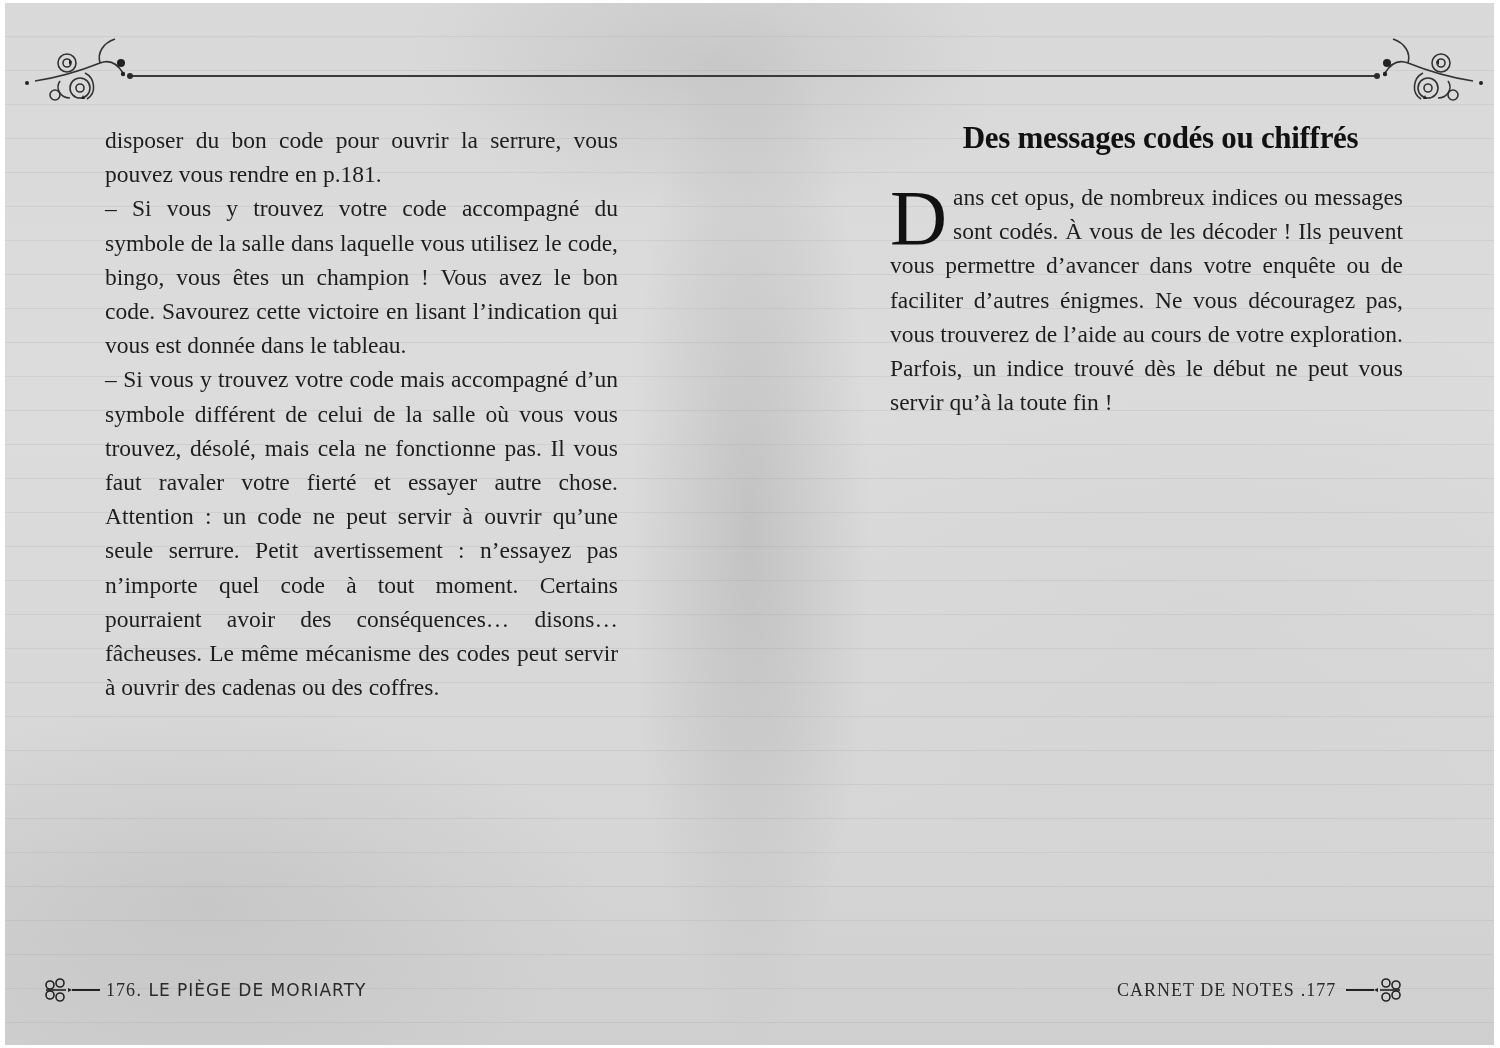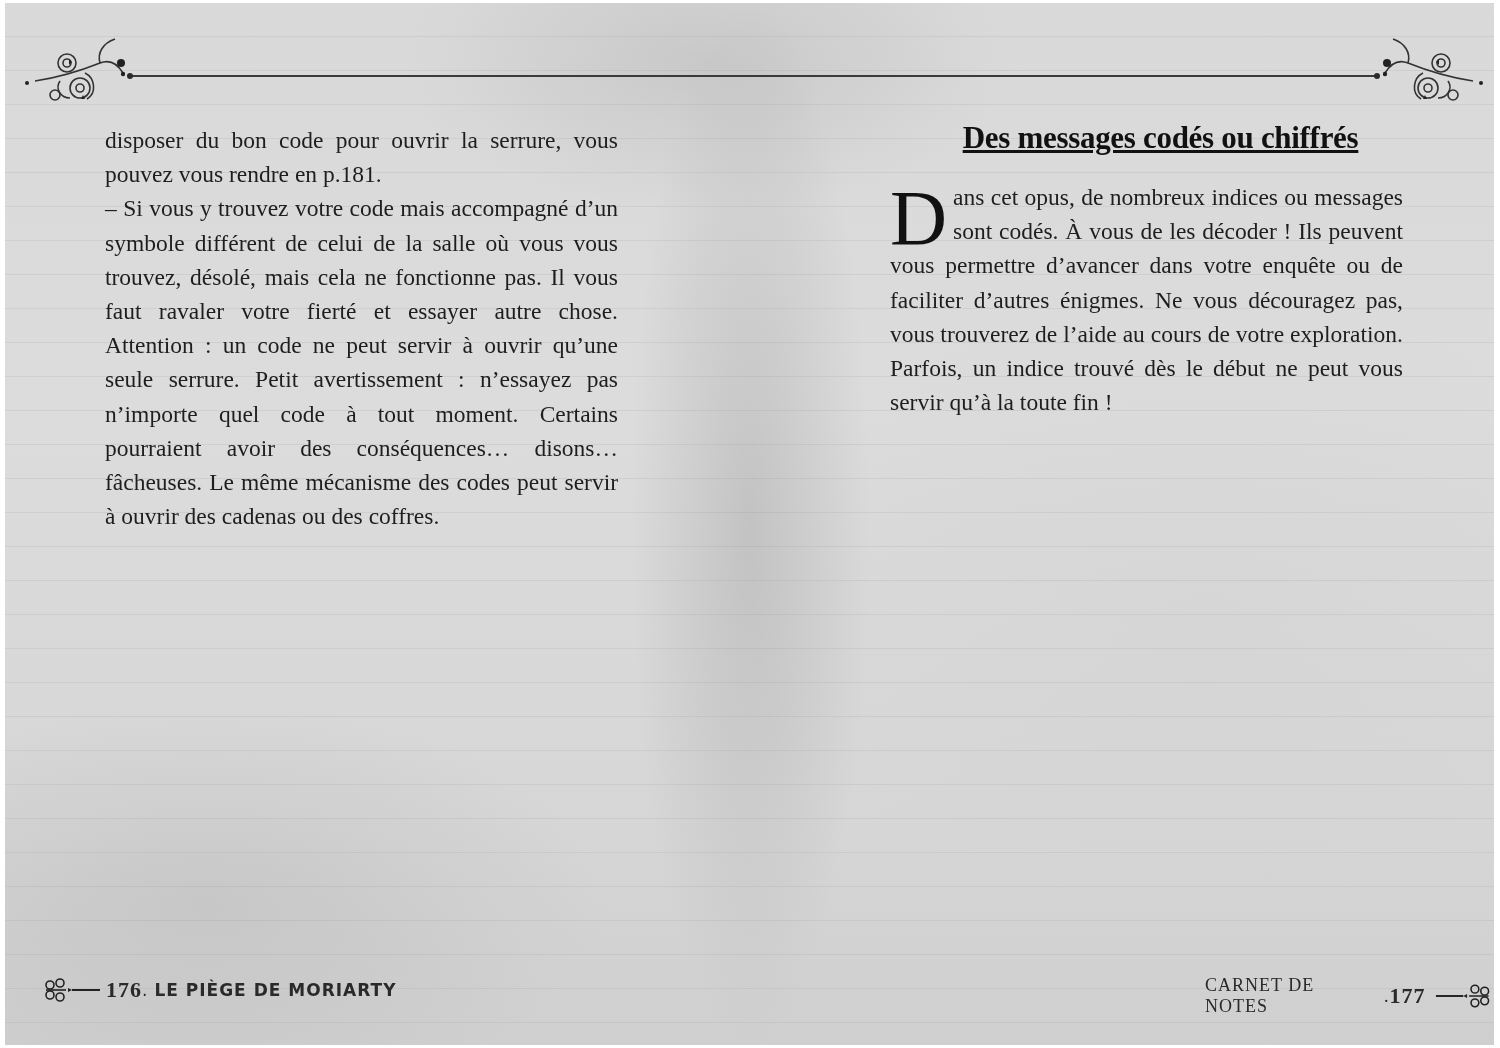--- a/index.html
+++ b/index.html
@@ -44,36 +44,35 @@
   }
   .left-page p { margin: 0; }
   .right-page {
     position: absolute; left: 885px; top: 115px; width: 513px;
   }
   .section-title {
     margin: 0; text-align: center; font-weight: bold;
     font-size: 31px; line-height: 40px; letter-spacing: -0.3px;
     color: #111;
     padding-left: 28px;
-    text-decoration: underline;
   }
   .body-text {
     margin: 22px 0 0 0; font-size: 23.5px; line-height: 34.2px; text-align: justify;
   }
   .dropcap {
     float: left; font-size: 79px; line-height: 60px; height: 60px;
     margin: 6px 6px 0 0; padding-top: 2px; color: #111;
   }
   .footer {
     position: absolute; top: 972px; font-size: 17px; letter-spacing: 1px; color: #2a2a2a;
     display: flex; align-items: center;
   }
   .footer.left { left: 35px; font-family: "DejaVu Sans", sans-serif; }
-  .footer.right { left: 1200px; font-family: "Liberation Serif", serif; font-size: 18px; }
-  .footer .num { font-family: "Liberation Serif", serif; font-weight: bold; font-size: 22px; }
+  .footer.right { left: 1112px; font-family: "Liberation Serif", serif; font-size: 18px; }
+  .footer .num { font-family: "Liberation Serif", serif; font-weight: normal; font-size: 18px; }
   .foot-orn { width: 62px; height: 30px; display: inline-block; }
   .foot-orn.mirror { transform: scaleX(-1); }
 </style>
 </head>
 <body>
 
 <div class="spread">
   <div class="ruled"></div>
 
   <svg class="flourish left" viewBox="0 0 100 75">
@@ -113,20 +112,21 @@
       <circle cx="2" cy="50" r="2"></circle>
       <circle cx="98" cy="41" r="2.2"></circle>
       <circle cx="96" cy="30" r="4"></circle>
       <path d="M44 26 l3 3 l-3 3 z"></path>
       <path d="M58 62 l2 4 l-4 0 z"></path>
     </g>
   </svg>
 
   <div class="left-page">
     <p>disposer du bon code pour ouvrir la serrure, vous pouvez vous rendre en p.181.</p>
+    <p>– Si vous y trouvez votre code accompagné du symbole de la salle dans laquelle vous utilisez le code, bingo, vous êtes un champion ! Vous avez le bon code. Savourez cette victoire en lisant l’indication qui vous est donnée dans le tableau.</p>
     <p>– Si vous y trouvez votre code mais accompagné d’un symbole différent de celui de la salle où vous vous trouvez, désolé, mais cela ne fonctionne pas. Il vous faut ravaler votre fierté et essayer autre chose. Attention : un code ne peut servir à ouvrir qu’une seule serrure. Petit avertissement : n’essayez pas n’importe quel code à tout moment. Certains pourraient avoir des conséquences… disons… fâcheuses. Le même mécanisme des codes peut servir à ouvrir des cadenas ou des coffres.</p>
   </div>
 
   <div class="right-page">
     <h2 class="section-title">Des messages codés ou chiffrés</h2>
     <p class="body-text"><span class="dropcap">D</span><span>ans cet opus, de nombreux indices ou messages sont codés. À vous de les décoder ! Ils peuvent vous permettre d’avancer dans votre enquête ou de faciliter d’autres énigmes. Ne vous découragez pas, vous trouverez de l’aide au cours de votre exploration. Parfois, un indice trouvé dès le début ne peut vous servir qu’à la toute fin !</span></p>
   </div>
 
   <div class="footer left">
     <svg class="foot-orn" viewBox="0 0 62 30">
@@ -135,21 +135,21 @@
           <circle cx="10" cy="20" r="4"></circle>
         <circle cx="20" cy="8" r="4"></circle>
           <circle cx="20" cy="22" r="4"></circle>
         <path d="M6 15 h20"></path>
       </g>
       <path d="M28 13 l4 2 l-4 2 z" fill="#222"></path>
       <rect x="32" y="14" width="28" height="2" fill="#222"></rect>
     </svg>
     <span class="num" style="margin-left:4px;">176</span>
     <span>.</span>
-    <span style="margin-left:6px;font-weight:bold;">LE PIÈGE DE MORIARTY</span>
+    <span style="margin-left:6px;">LE PIÈGE DE MORIARTY</span>
   </div>
 
   <div class="footer right">
     <span>CARNET DE NOTES</span>
     <span style="margin-left:6px;">.</span>
     <span class="num" style="margin-right:8px;">177</span>
     <svg class="foot-orn mirror" viewBox="0 0 62 30">
       <g fill="none" stroke="#222" stroke-width="1.6">
         <circle cx="10" cy="10" r="4"></circle>
           <circle cx="10" cy="20" r="4"></circle>

